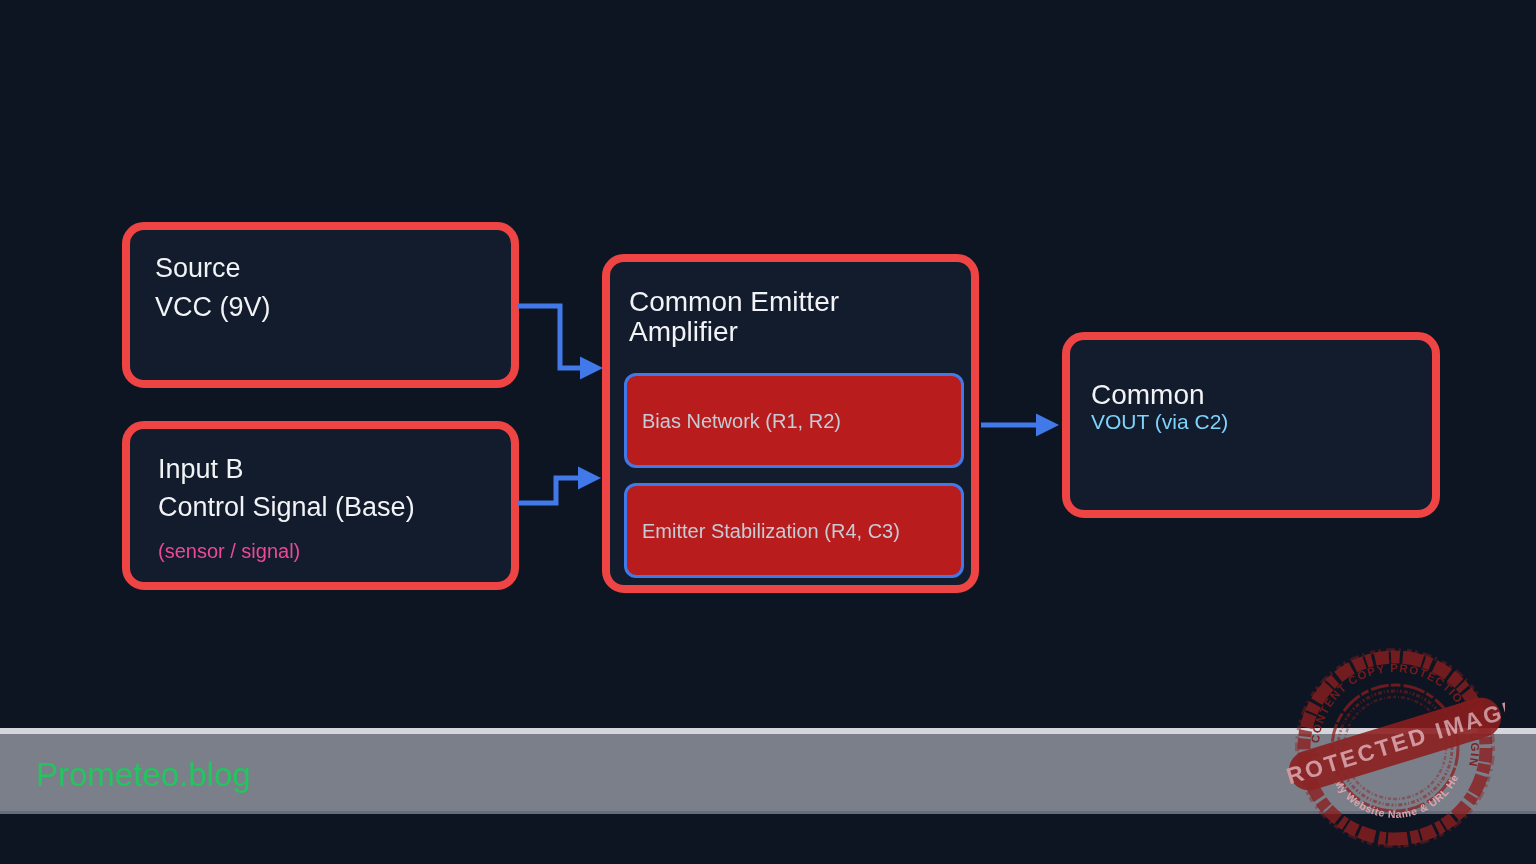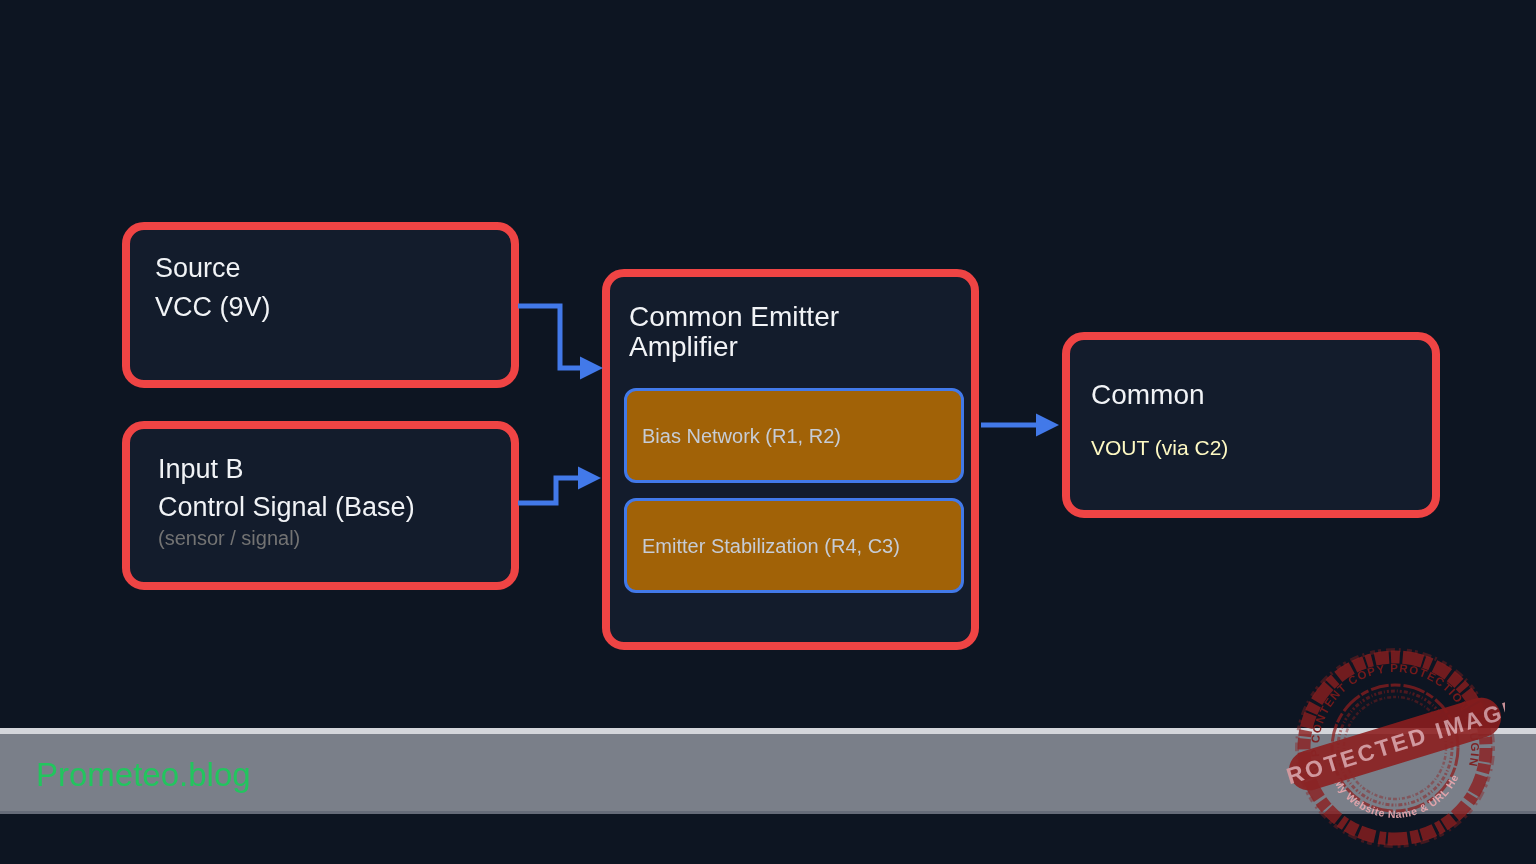--- a/index.html
+++ b/index.html
@@ -16,35 +16,35 @@
   .box{
     position:absolute;
     box-sizing:border-box;
     background:#131c2c;
     border:8px solid #ef4444;
     border-radius:22px;
     color:#f1f3f6;
   }
   #source-box{left:122px;top:222px;width:397px;height:166px;padding:19px 25px;font-size:27px;line-height:39px;}
   #input-box{left:122px;top:421px;width:397px;height:169px;padding:21px 28px;font-size:27px;line-height:38px;}
-  .subnote{font-size:20px;line-height:24px;color:#737373;}
-  #amp-box{left:602px;top:269px;width:377px;height:381px;padding:25px 19px;font-size:28px;line-height:30px;}
+  .subnote{font-size:20px;line-height:24px;color:#ec4899;margin-top:13px;}
+  #amp-box{left:602px;top:254px;width:377px;height:339px;padding:25px 19px;font-size:28px;line-height:30px;}
   .sub-box{
     position:absolute;left:14px;width:340px;height:95px;
     box-sizing:border-box;
     border:3px solid #4279e9;border-radius:12px;
-    background:#a16207;
+    background:#b91c1c;
     display:flex;align-items:center;
     padding-left:15px;
     font-size:20px;color:#c6ccd6;
   }
   #bias-box{top:111px;}
   #emitter-box{top:221px;}
   #output-box{left:1062px;top:332px;width:378px;height:186px;padding:40px 21px;font-size:28px;line-height:30px;}
-  .vout{font-size:21px;line-height:24px;color:#fef9c3;margin-top:26px;}
+  .vout{font-size:21px;line-height:24px;color:#7dd3fc;}
   .t-line{display:block;}
 
   
   #connector-svg{position:absolute;left:0;top:0;pointer-events:none;}
 
   
   #footer-strip{position:absolute;left:0;top:728px;width:1536px;height:6px;background:#d4d6db;}
   #footer-bar{position:absolute;left:0;top:734px;width:1536px;height:77px;background:#7a7f89;border-bottom:3px solid #666c79;box-sizing:content-box;}
   #footer-text{position:absolute;left:36px;top:756px;font-size:33px;line-height:38px;color:#22c55e;}
 

